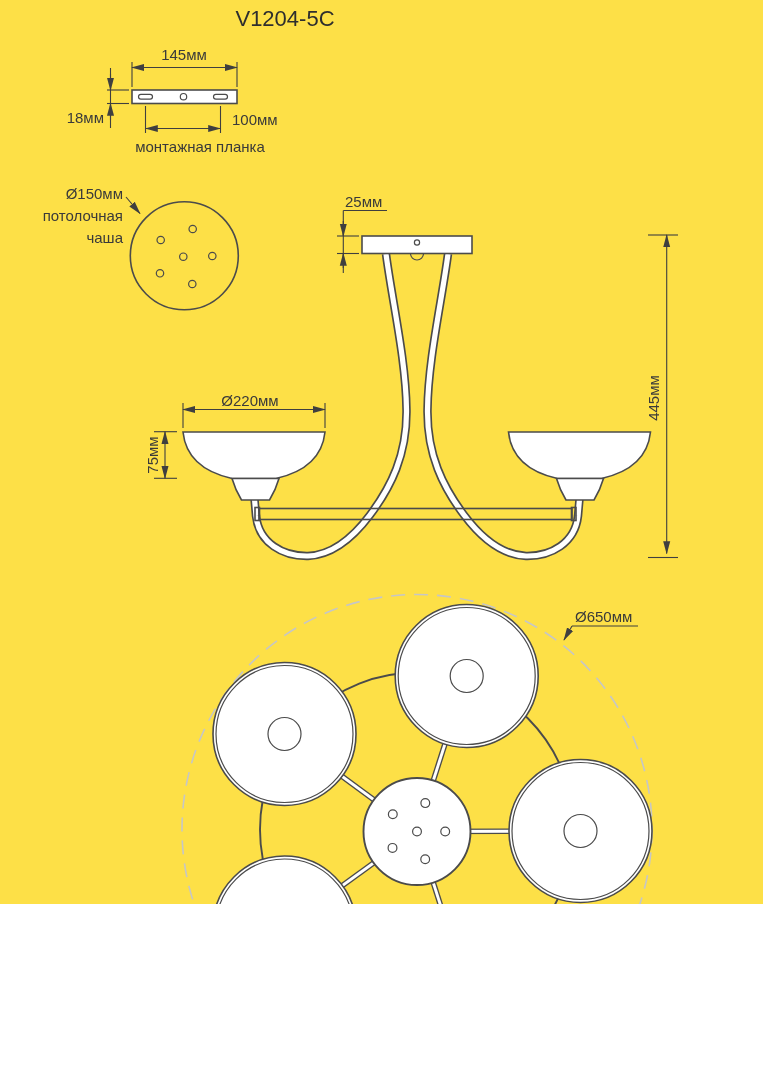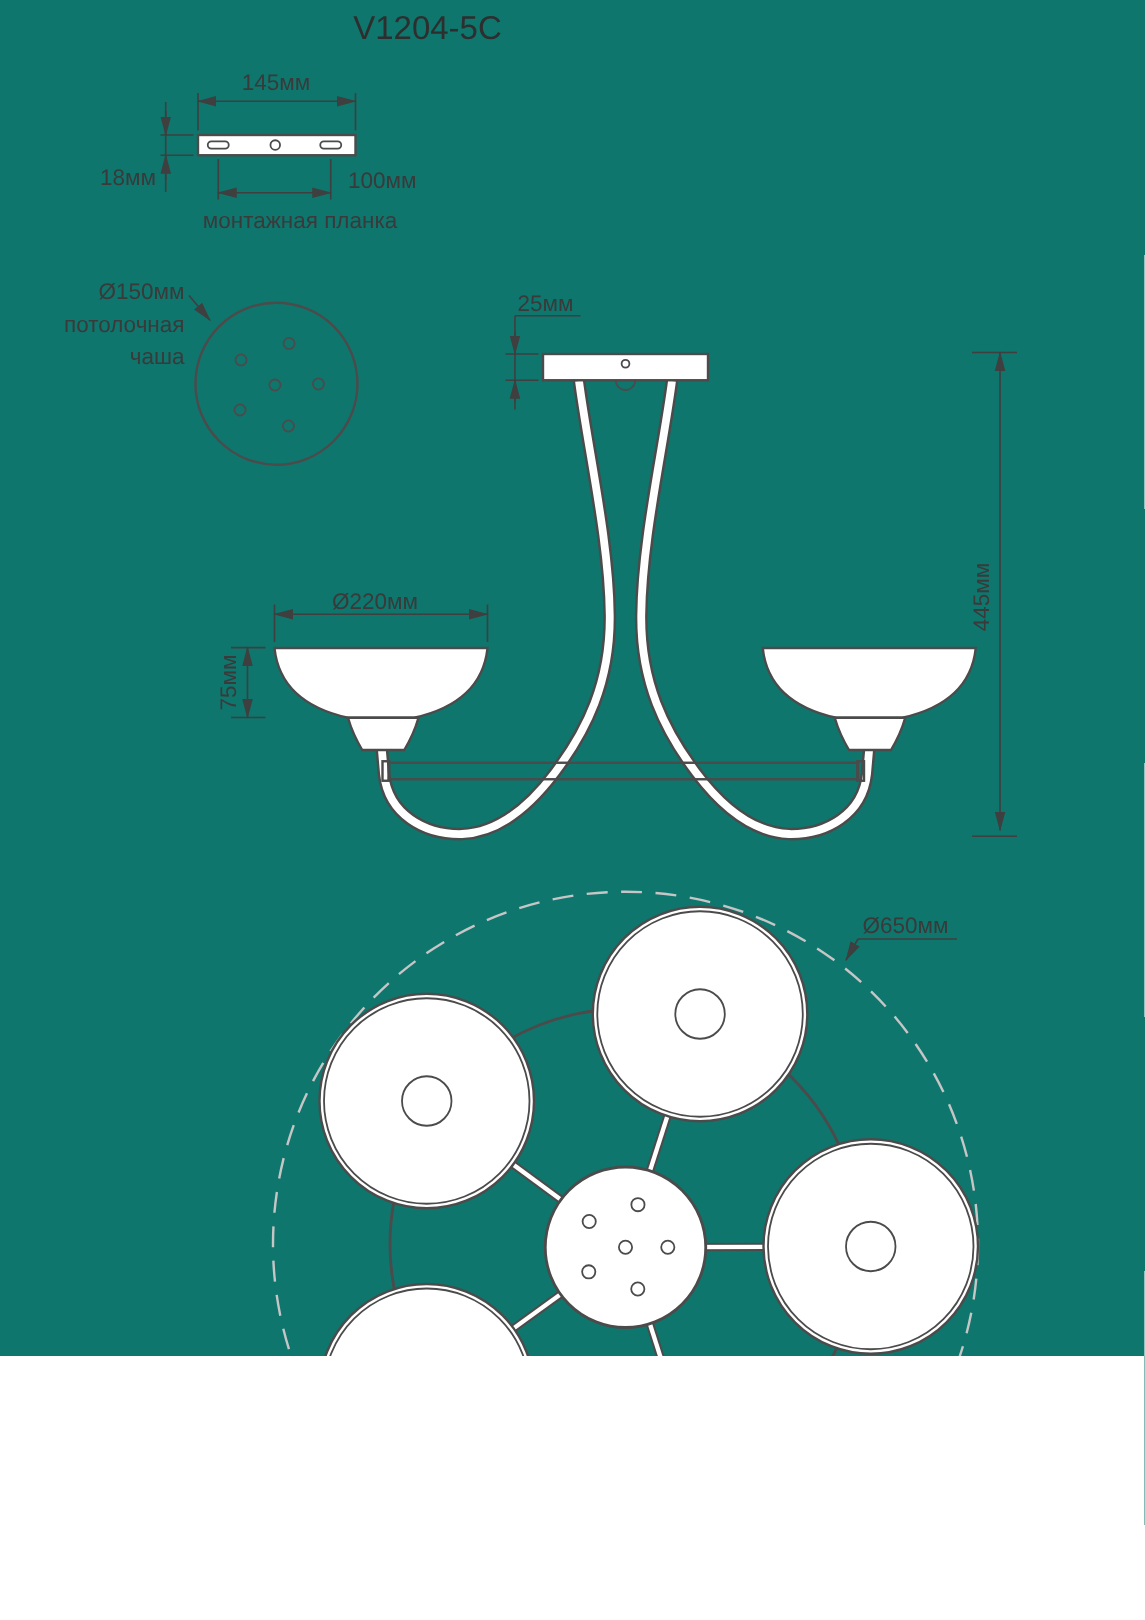--- a/index.html
+++ b/index.html
@@ -4,21 +4,21 @@
 <style>
   html, body {
     margin: 0;
     padding: 0;
     background: #ffffff;
   }
   #page {
     position: relative;
     width: 763px;
     height: 904px;
-    background: #0f766e;
+    background: #fde047;
     font-family: "Liberation Sans", sans-serif;
     overflow: hidden;
   }
   svg { display: block; }
   .outline  { stroke: #4b4b4b; stroke-width: 1.6; fill: none; }
   .outlinef { stroke: #4b4b4b; stroke-width: 1.6; fill: #ffffff; }
   .thin     { stroke: #4b4b4b; stroke-width: 1.2; fill: none; }
   .dimline  { stroke: #3f3f3f; stroke-width: 1.1; fill: none; }
   .tube-out { stroke: #4b4b4b; stroke-width: 8.5; fill: none; stroke-linecap: butt; }
   .tube-in  { stroke: #ffffff; stroke-width: 5.2; fill: none; stroke-linecap: butt; }

